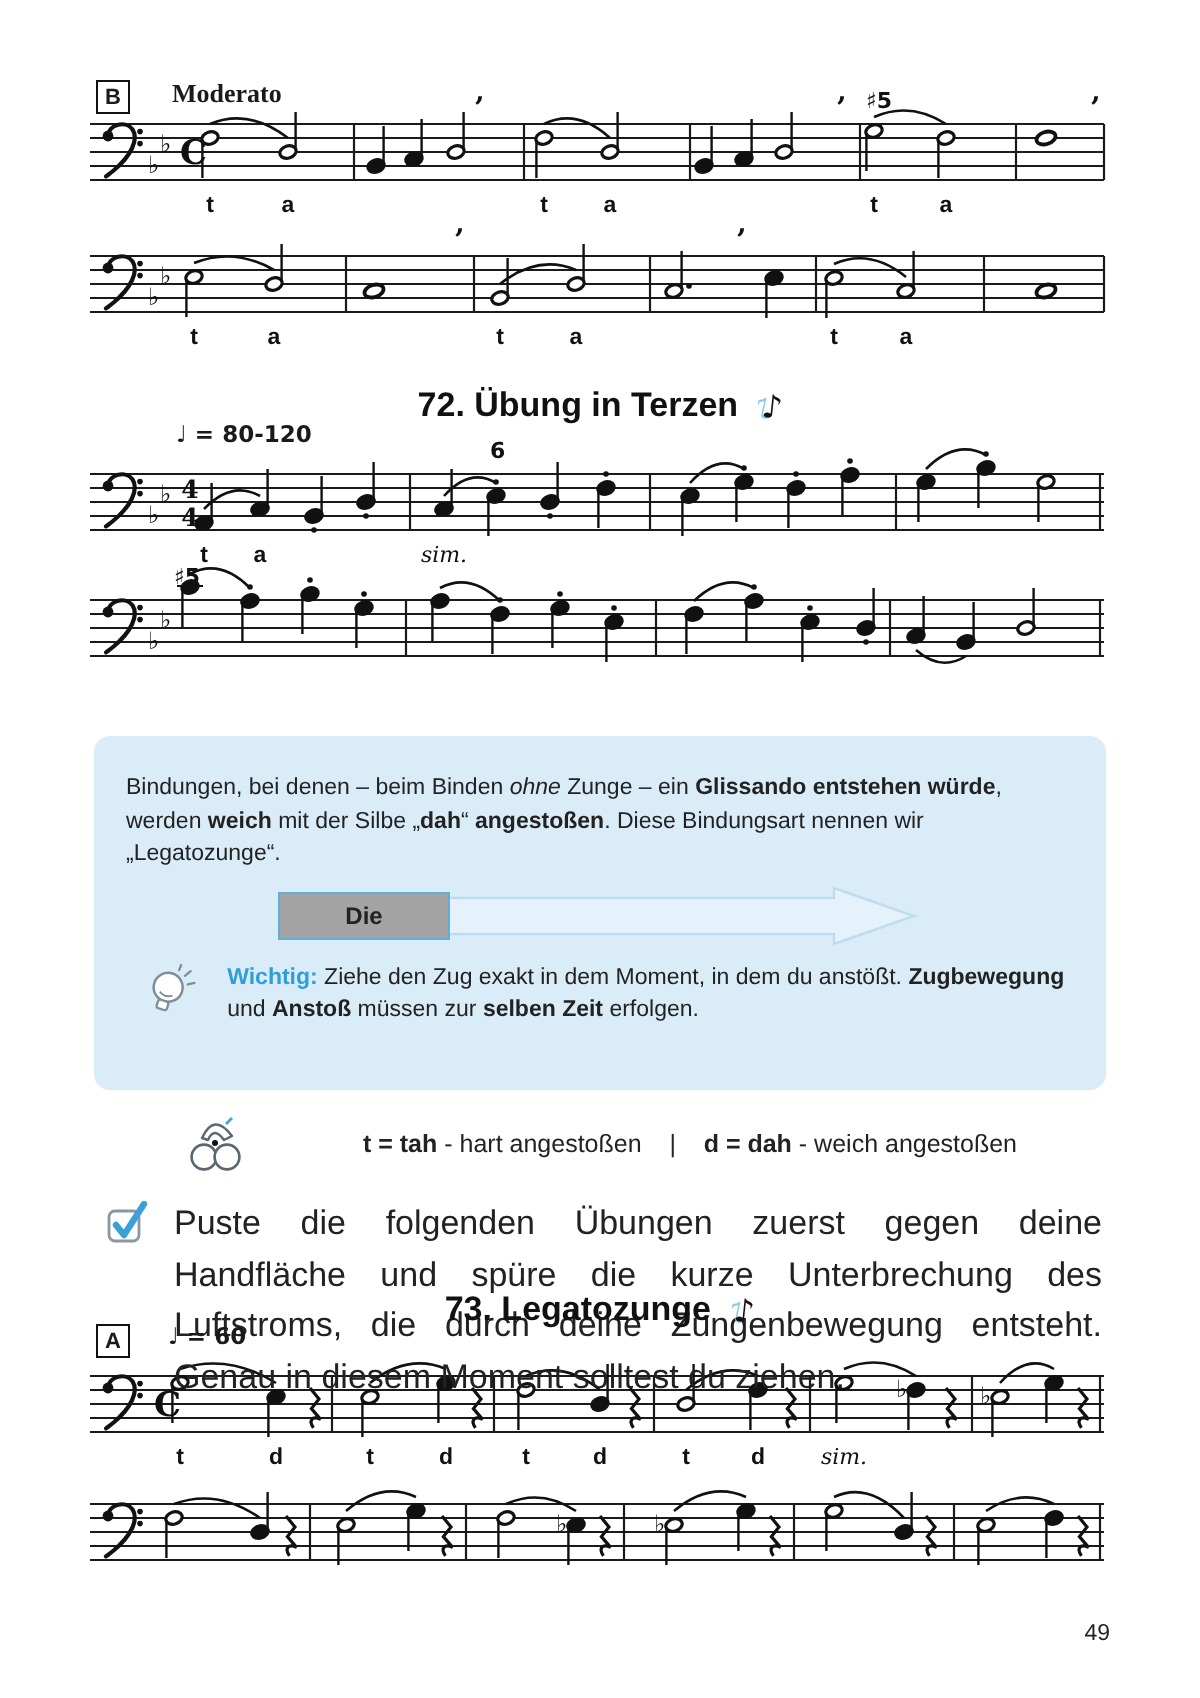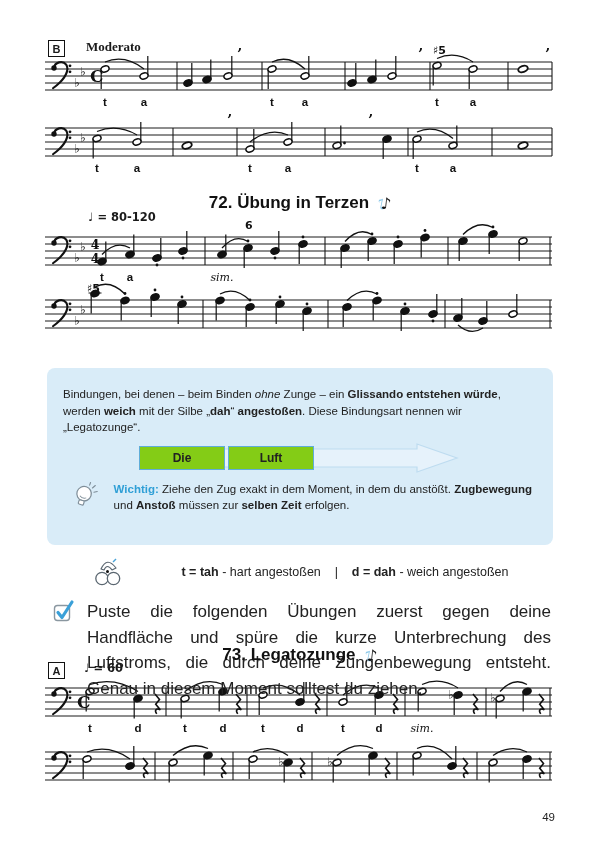--- a/index.html
+++ b/index.html
@@ -21,21 +21,21 @@
   svg text.lyr{font:bold 11.5px "Liberation Sans",sans-serif;fill:#111;text-anchor:middle;}
   svg text.sim{font:italic 11px "DejaVu Serif",serif;fill:#111;text-anchor:middle;}
   svg text.br{font:bold 15px "DejaVu Serif",serif;fill:#111;}
   
   .info-box{left:47px;top:368px;width:506px;height:177px;background:#d9ecf8;border-radius:8px;box-sizing:border-box;padding:12px 16px 0 16px;}
   .ib-title{font-size:15px;color:#111;}
   .ib-para{font-size:11.5px;line-height:1.45;color:#222;margin-top:6px;}
   .ib-para2{font-size:11.5px;line-height:1.4;color:#222;margin-top:6px;text-align:center;}
   .arrow-diagram{position:relative;width:322px;height:30px;margin:7px auto 0 auto;}
   .arrow-boxes{position:absolute;left:0;top:3px;display:flex;gap:3px;}
-  .arrow-box{width:86px;height:24px;background:#84cc16;border:1.5px solid #5fadd9;box-sizing:border-box;
+  .arrow-box{width:86px;height:24px;background:#a3a3a3;border:1.5px solid #5fadd9;box-sizing:border-box;
     font:bold 12px "Liberation Sans",sans-serif;color:#222;display:flex;align-items:center;justify-content:center;}
   .wichtig-row{display:flex;margin-top:8px;padding-left:8px;align-items:flex-start;}
   .wichtig-text{margin-left:14px;width:444px;font-size:11.5px;line-height:1.42;color:#222;}
   
   .syll-row{left:0;top:556px;width:600px;display:flex;justify-content:center;align-items:center;gap:16px;}
   .syll-text{font-size:12.5px;color:#222;white-space:pre-wrap;padding-left:40px;}
   
   .check-row{left:53px;top:599px;width:500px;display:flex;align-items:flex-start;}
   .check-text{margin-left:12px;width:464px;font-size:17px;line-height:1.5;color:#222;text-align:justify;}
   .pagenum{right:45px;top:811px;font-size:11.5px;color:#222;}
@@ -408,21 +408,20 @@
 <div class="abs metronome" style="left:88px;top:210px;">♩ = 80-120</div>
 
 <div class="abs info-box">
   <div class="ib-para"><span>Bindungen, bei denen – beim Binden </span><span style="font-style: italic;">ohne</span><span> Zunge – ein </span><span style="font-weight: bold;">Glissando entstehen würde</span><span>, werden </span><span style="font-weight: bold;">weich</span><span> mit der Silbe „</span><span style="font-weight: bold;">dah</span><span>“ </span><span style="font-weight: bold;">angestoßen</span><span>. Diese Bindungsart nennen wir „Legatozunge“.</span></div>
   <div class="arrow-diagram">
     <svg width="322" height="30" style="position:absolute;left:0;top:0;">
       <polygon points="0,6 278,6 278,1 318,15 278,29 278,24 0,24" fill="#e6f2fb" stroke="#bedcf0" stroke-width="1.2"></polygon>
     </svg>
     <div class="arrow-boxes">
       <div class="arrow-box">Die</div>
-      <div class="arrow-box">Luft</div>
     </div>
   </div>
   <div class="wichtig-row">
     <svg width="30" height="32" viewBox="0 0 30 32">
       <g transform="rotate(18 15 15)">
         <circle cx="13" cy="13" r="7.6" fill="#ffffff" stroke="#7f8e99" stroke-width="1.3"></circle>
         <path d="M9.5,16.5 q3.5,2.4 7,0" fill="none" stroke="#7f8e99" stroke-width="1"></path>
         <rect x="10.2" y="20.4" width="5.6" height="4.6" rx="1.2" fill="#ffffff" stroke="#7f8e99" stroke-width="1.2"></rect>
       </g>
       <g stroke="#7f8e99" stroke-width="1.2" stroke-linecap="round">

